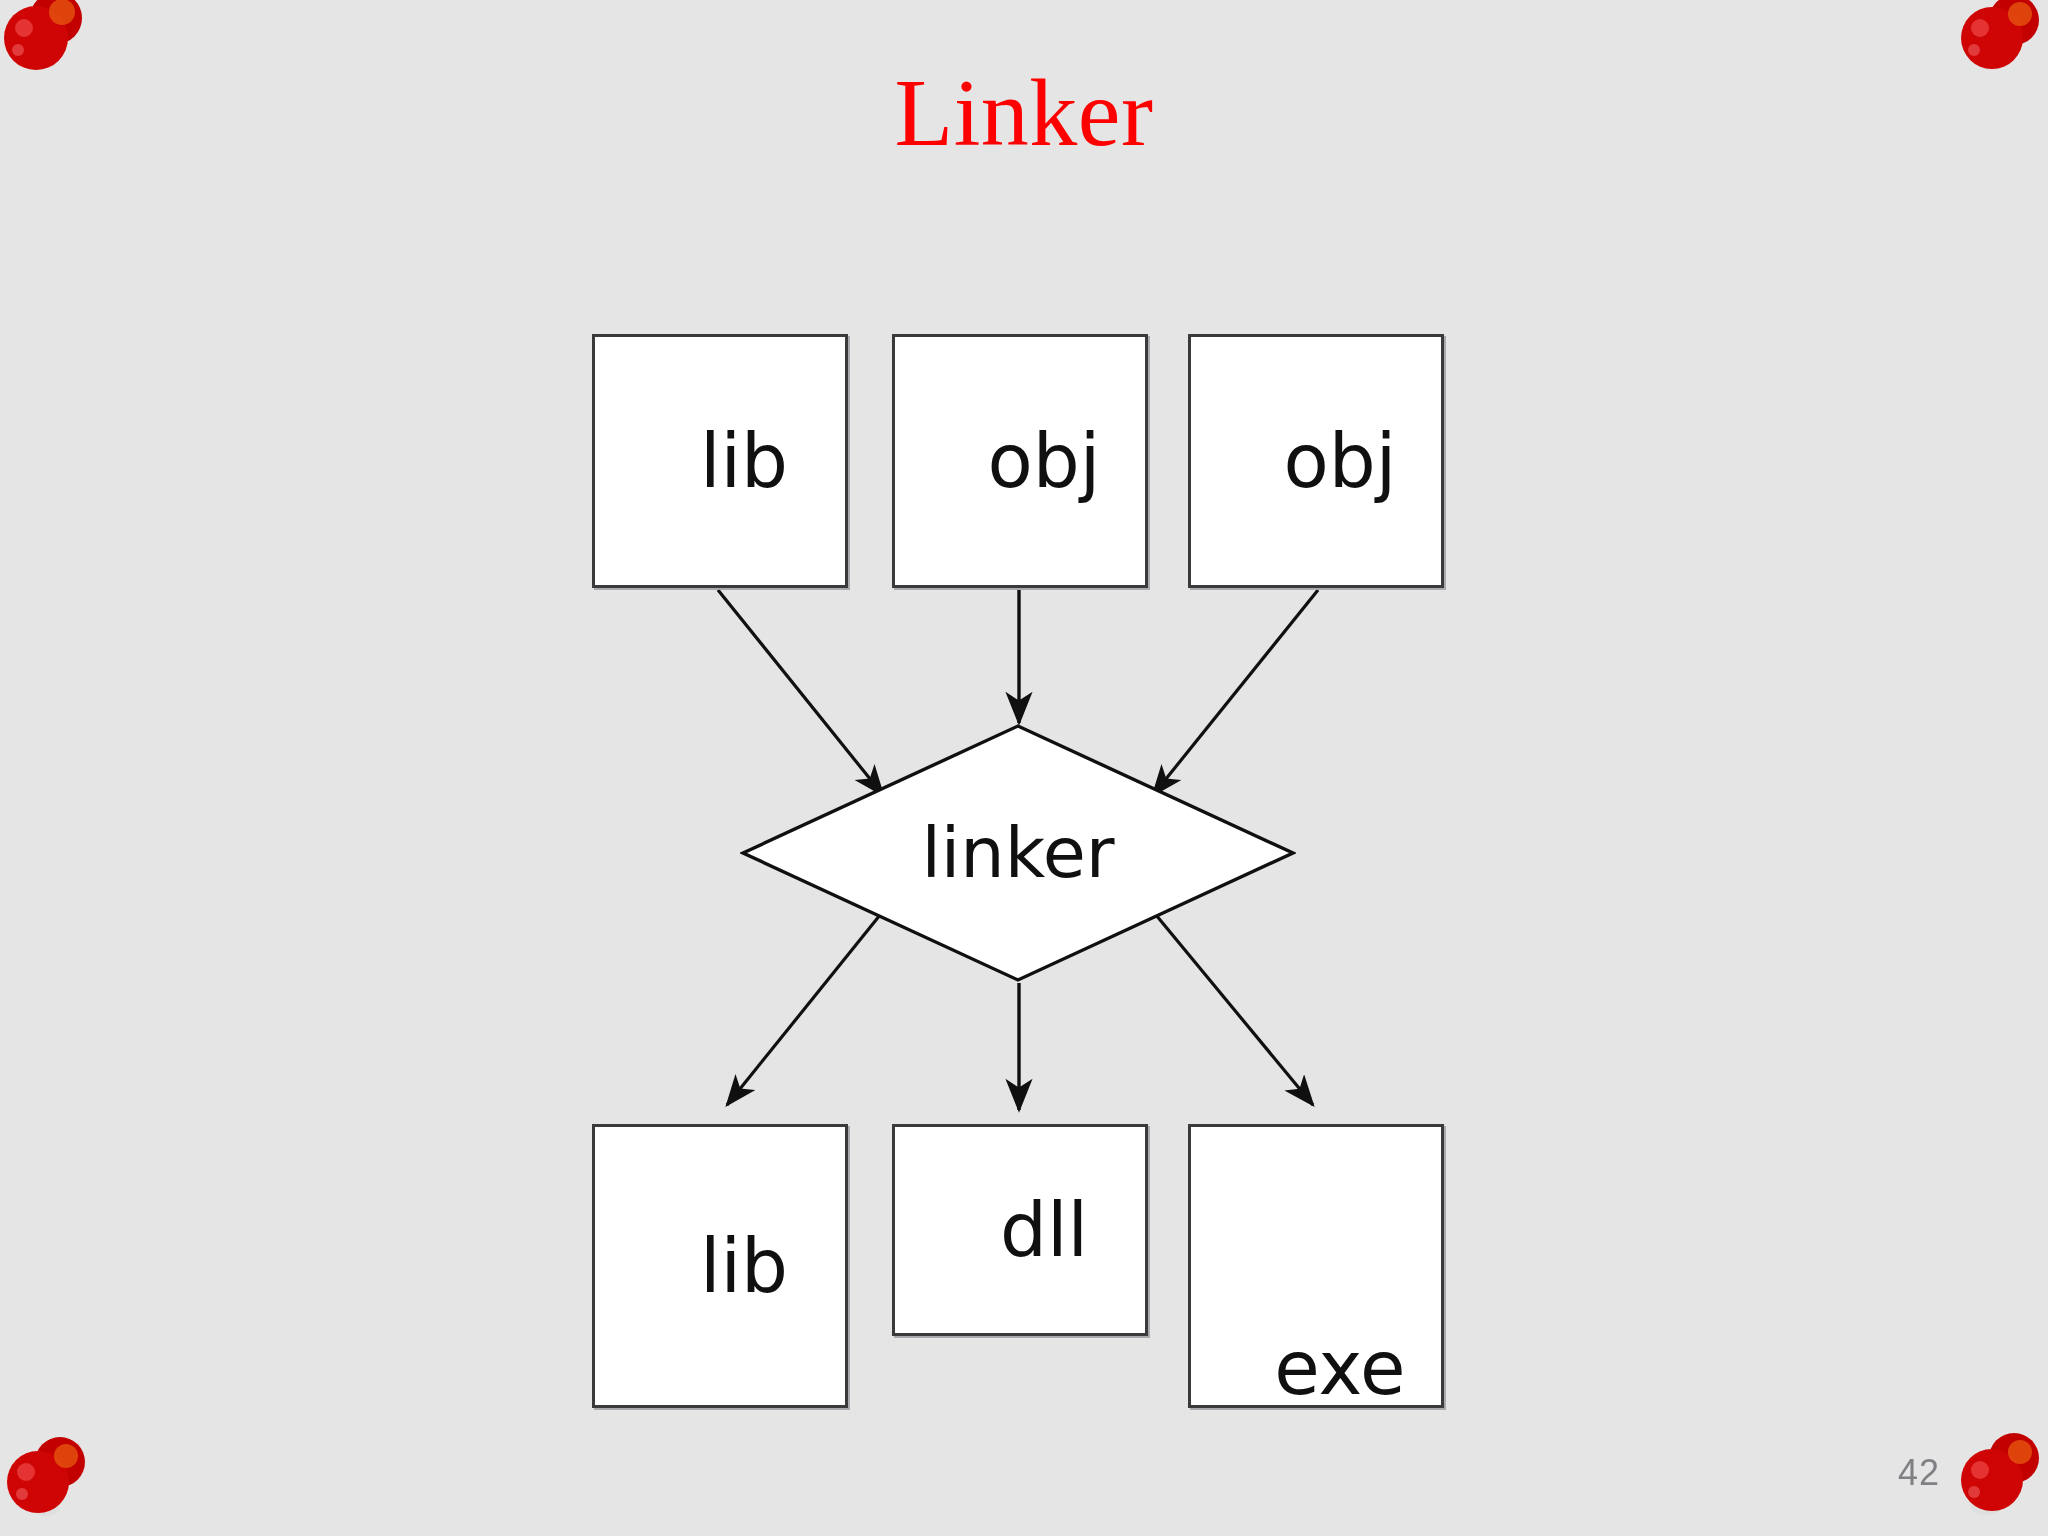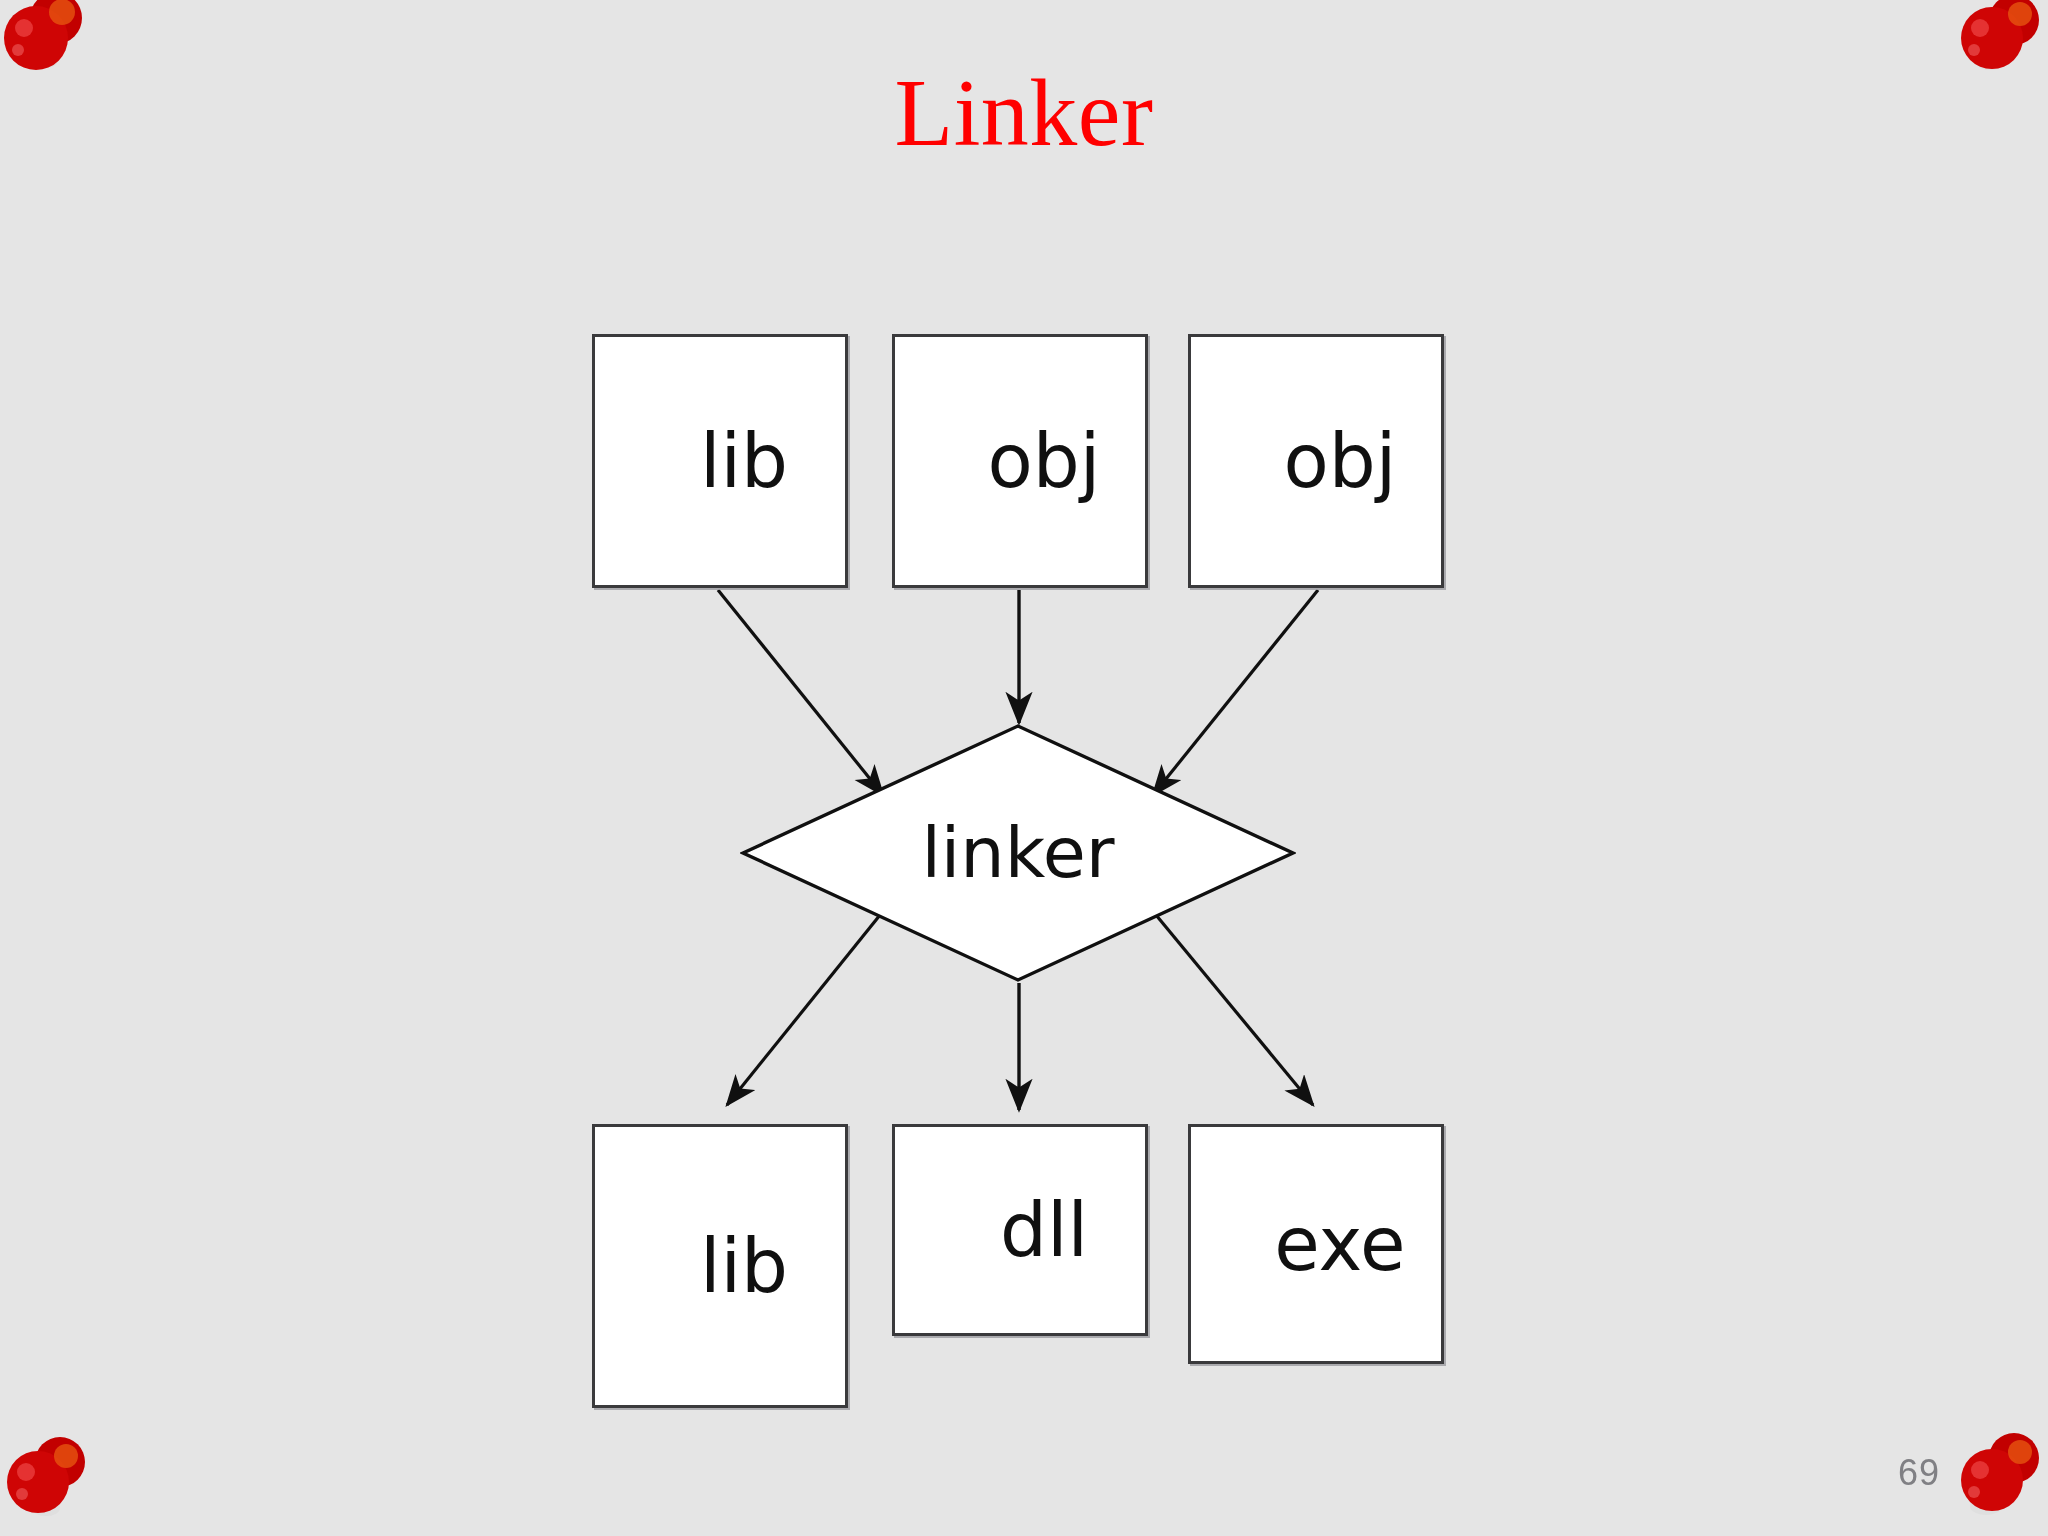--- a/index.html
+++ b/index.html
@@ -162,21 +162,21 @@
     </div>
 
     <div class="node-box" id="out-lib" style="left:592px; top:1124px; width:256px; height:284px;">
       <span class="node-label">lib</span>
     </div>
 
     <div class="node-box" id="out-dll" style="left:892px; top:1124px; width:256px; height:212px;">
       <span class="node-label">dll</span>
     </div>
 
-    <div class="node-box" id="out-exe" style="left:1188px; top:1124px; width:256px; height:240px;">
+    <div class="node-box" id="out-exe" style="left:1188px; top:1124px; width:256px; height:284px;align-items:flex-end;">
       <span class="node-label">exe</span>
     </div>
   </div>
 
   <div class="pushpin" id="pin-tl">
     <svg width="110" height="110" viewBox="0 0 110 110">
       <ellipse cx="52" cy="72" rx="12" ry="8" fill="#d9d9d9" opacity="0.55"></ellipse>
       <circle cx="62" cy="30" r="26" fill="#c20000"></circle>
       <circle cx="42" cy="50" r="32" fill="#cf0505"></circle>
       <circle cx="68" cy="24" r="13" fill="#e85a10" opacity="0.75"></circle>
@@ -211,15 +211,15 @@
     <svg width="110" height="110" viewBox="0 0 110 110">
       <ellipse cx="40" cy="82" rx="16" ry="9" fill="#d9d9d9" opacity="0.5"></ellipse>
       <circle cx="68" cy="34" r="25" fill="#c20000"></circle>
       <circle cx="46" cy="56" r="31" fill="#cf0505"></circle>
       <circle cx="74" cy="28" r="12" fill="#e85a10" opacity="0.75"></circle>
       <circle cx="34" cy="46" r="9" fill="#ff6a6a" opacity="0.45"></circle>
       <circle cx="28" cy="68" r="6" fill="#ff8a8a" opacity="0.4"></circle>
     </svg>
   </div>
 
-  <div id="page-number">69</div>
+  <div id="page-number">42</div>
 
 </div>
 
 </body></html>

